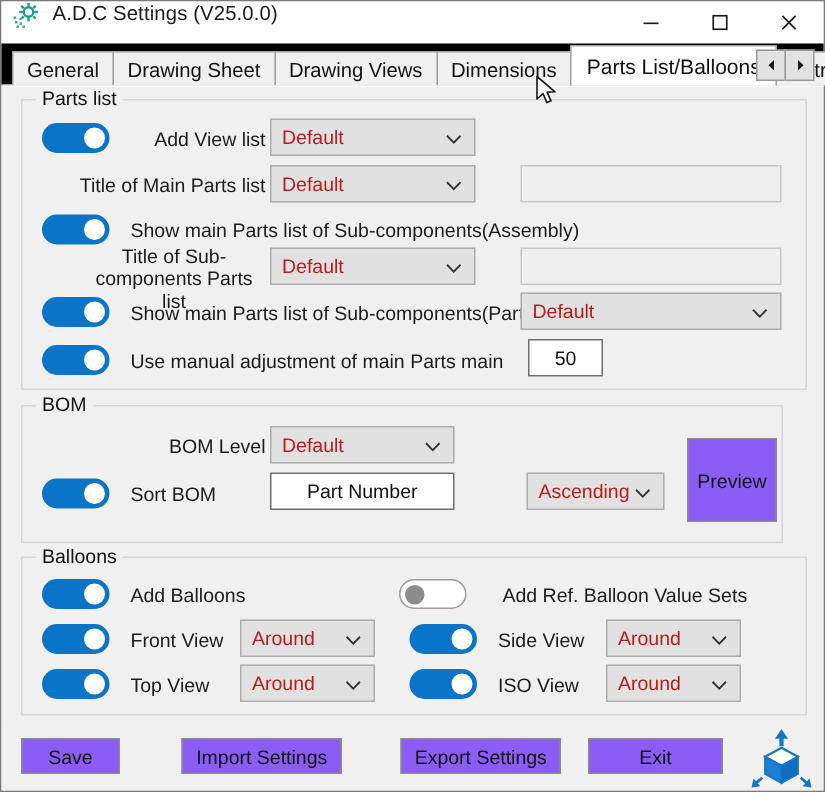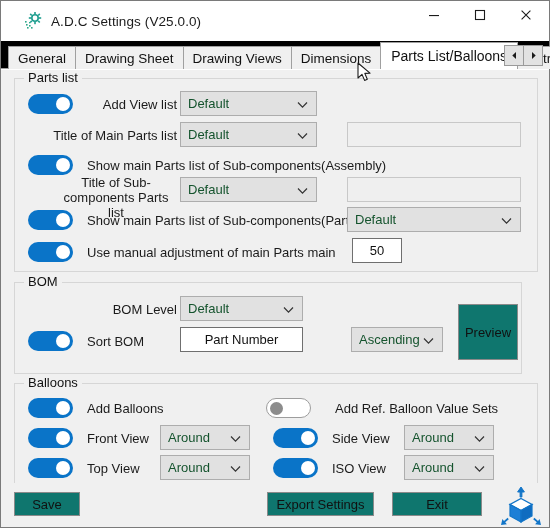--- a/index.html
+++ b/index.html
@@ -14,25 +14,24 @@
   .window {
     position: relative;
     width: 550px; height: 528px;
     background: #f0f0f0;
     border: 1px solid #7a7a7a;
     display: flex; flex-direction: column;
   }
 
   
   .titlebar {
-    height: 40px; flex: none;
+    height: 28px; flex: none;
     background: #ffffff;
-    display: flex; align-items: center;
+    display: flex; 
     position: relative;
-    padding-left: 16px;
   }
   .app-icon { width: 26px; height: 20px; margin-left: 6px; flex: none; position: relative; }
   .title-text {
     font-size: 13.5px; color: #1b1b1b; margin-left: 2px;
     white-space: nowrap; letter-spacing: 0.1px;
   }
   .win-btns { position: absolute; right: 0; top: 0; height: 28px; display: flex; }
   .win-btn {
     width: 46px; height: 28px; display: flex;
     align-items: center; justify-content: center;
@@ -129,21 +128,21 @@
     line-height: 15px;
   }
   .lbl.center2 { text-align: center; white-space: normal; }
 
   
   .combo {
     position: absolute;
     background: #e1e1e1;
     border: 1px solid #adadad;
     display: flex; align-items: center;
-    font-size: 13px; color: #14532d;
+    font-size: 13px; color: #b91c1c;
     padding-left: 7px;
   }
   .combo .chev {
     position: absolute; right: 8px; top: 50%;
     transform: translateY(-50%);
     display: block;
   }
 
   
   .textbox {
@@ -153,21 +152,21 @@
   }
   .textbox.white {
     background: #ffffff;
     border: 1px solid #6f6f6f;
     display: flex; align-items: center; justify-content: center;
     font-size: 13px; color: #111;
   }
 
   .btn {
     position: absolute;
-    background: #0f766e;
+    background: #8b5cf6;
     border: 1px solid #8a8a8a;
     display: flex; align-items: center; justify-content: center;
     font-size: 13px; color: #111;
     padding: 0;
     font-family: "Liberation Sans", sans-serif;
   }
 
   
   .footer {
     height: 44px; flex: none;
@@ -393,20 +392,21 @@
 
     <div class="cursor" style="left:356px; top:-8px;">
       <svg width="16" height="22" viewBox="0 0 16 22">
         <path d="M1 1 L1 16 L5 12.4 L7.6 18.4 L10.3 17.2 L7.8 11.4 L13 11.2 Z" fill="#ffffff" stroke="#1b1b1b" stroke-width="1.1" stroke-linejoin="round"></path>
       </svg>
     </div>
   </div>
 
   <div class="footer">
     <button class="btn" style="left:13px; width:66px;">Save</button>
+    <button class="btn" style="left:120px; width:107px;">Import Settings</button>
     <button class="btn" style="left:266px; width:107px;">Export Settings</button>
     <button class="btn" style="left:391px; width:90px;">Exit</button>
 
     <div class="cube">
       <svg width="44" height="42" viewBox="0 0 44 42">
         <g fill="#1275c8" stroke="#1275c8">
 
           <path d="M22 2 L18.6 7 L21.1 7 L21.1 12 L22.9 12 L22.9 7 L25.4 7 Z"></path>
 
           <path d="M22 13.5 L33 19.5 L22 25.5 L11 19.5 Z" fill="#ffffff" stroke-width="1.4"></path>

